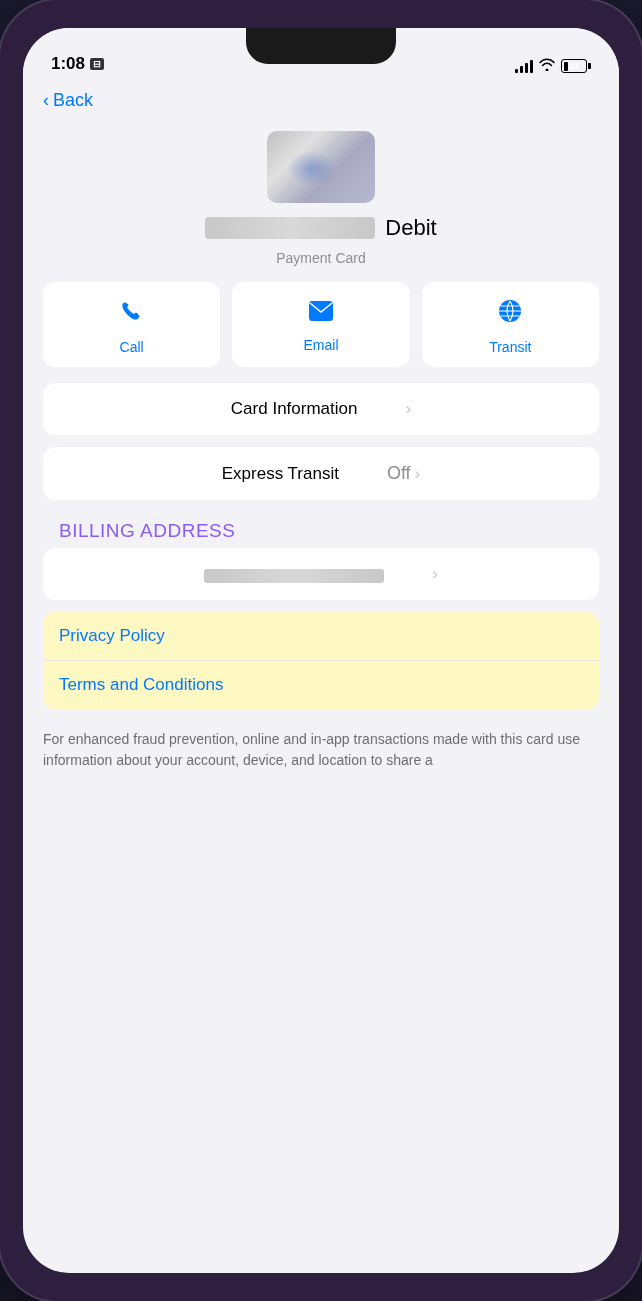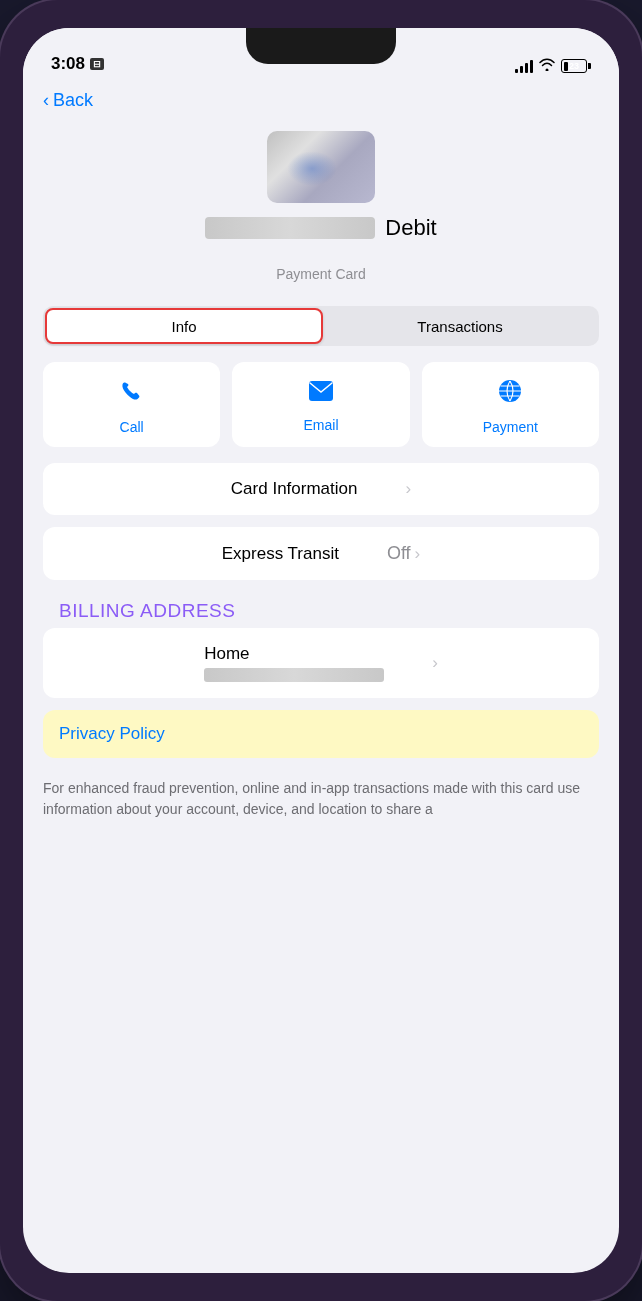--- a/index.html
+++ b/index.html
@@ -151,21 +151,21 @@
       width: 50px;
       height: 35px;
       background: radial-gradient(ellipse, rgba(80, 120, 200, 0.5) 0%, transparent 70%);
       border-radius: 50%;
     }
 
     .card-name-row {
       display: flex;
       align-items: center;
       gap: 10px;
-      margin-bottom: 16px;
+      margin-bottom: 0;
     }
 
     .card-name-blur {
       width: 170px;
       height: 22px;
       background: linear-gradient(90deg, #c8c8c8, #d8d8d8, #c8c8c8);
       border-radius: 4px;
     }
 
     .card-debit-label {
@@ -348,21 +348,21 @@
 </head>
 <body>
 
 <div class="phone-outer">
 
   <div class="phone-screen">
     <div class="notch"></div>
 
     <div class="status-bar">
       <div class="status-time">
-        <span>3:08</span>
+        <span>1:08</span>
         <span style="width:14px;height:12px;background:#333;border-radius:2px;display:inline-block;font-size:9px;color:#fff;text-align:center;line-height:12px;">⊟</span>
       </div>
       <div class="status-icons">
         <div class="signal-bars">
           <span style="height:4px;"></span>
           <span style="height:7px;"></span>
           <span style="height:10px;"></span>
           <span style="height:13px;"></span>
         </div>
         <span class="wifi-icon">
@@ -391,28 +391,20 @@
 
       <div class="card-image-section">
         <div class="card-thumbnail"></div>
         <div class="card-name-row">
           <div class="card-name-blur"></div>
           <span class="card-debit-label">Debit</span>
         </div>
         <span class="card-subtitle">Payment Card</span>
       </div>
 
-      <div class="tab-selector">
-        <div class="tab-item active">
-          <span>Info</span>
-        </div>
-        <div class="tab-item inactive">
-          <span>Transactions</span>
-        </div>
-      </div>
 
       <div class="quick-actions">
         <div class="action-btn">
           <span class="action-icon">
             <svg width="26" height="26" viewBox="0 0 26 26" fill="none">
               <path d="M5.5 4.5C5.5 4.5 4 4.5 3.5 6.5c-.5 2 .5 5 3 8s5.5 5.5 7.5 6.5c2 1 3.5.5 4.5 0l1.5-1.5c.5-.5.5-1.5 0-2l-2-2.5c-.5-.5-1.5-.5-2 0l-1 1c-1-.5-2.5-1.5-4-3s-2.5-3-3-4l1-1c.5-.5.5-1.5 0-2L7 5c-.5-.5-1-.5-1.5-.5z" fill="#007aff"></path>
             </svg>
           </span>
           <span class="action-label">Call</span>
         </div>
@@ -425,21 +417,21 @@
           </span>
           <span class="action-label">Email</span>
         </div>
         <div class="action-btn">
           <span class="action-icon">
             <svg width="26" height="26" viewBox="0 0 26 26" fill="none">
               <circle cx="13" cy="13" r="11" fill="#007aff"></circle>
               <path d="M13 3c-2 3-3 6-3 10s1 7 3 10M13 3c2 3 3 6 3 10s-1 7-3 10M2 13h22M3.5 8h19M3.5 18h19" stroke="#fff" stroke-width="1.2" fill="none"></path>
             </svg>
           </span>
-          <span class="action-label">Payment</span>
+          <span class="action-label">Transit</span>
         </div>
       </div>
 
       <div class="settings-group">
         <div class="settings-row">
           <div class="settings-row-left">
             <span class="settings-row-title">Card Information</span>
           </div>
           <div class="settings-row-right">
             <span class="chevron-right">›</span>
@@ -457,34 +449,36 @@
             <span class="chevron-right">›</span>
           </div>
         </div>
       </div>
 
       <div>
         <div class="section-header">BILLING ADDRESS</div>
         <div class="settings-group">
           <div class="settings-row">
             <div class="settings-row-left">
-              <span class="settings-row-title">Home</span>
               <div class="address-blur"></div>
             </div>
             <div class="settings-row-right">
               <span class="chevron-right">›</span>
             </div>
           </div>
         </div>
       </div>
 
       <div class="links-group">
         <div class="link-row">
           <span class="link-text">Privacy Policy</span>
         </div>
+        <div class="link-row">
+          <span class="link-text">Terms and Conditions</span>
+        </div>
       </div>
 
       <div class="fraud-text-block">
         <p class="fraud-text">For enhanced fraud prevention, online and in-app transactions made with this card use information about your account, device, and location to share a</p>
       </div>
 
     </div>
   </div>
 </div>
 

